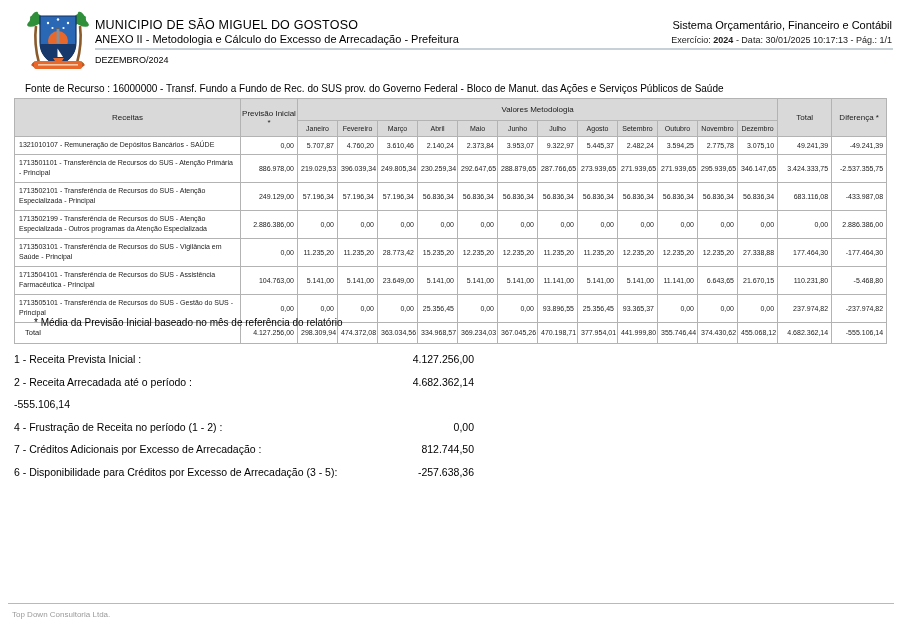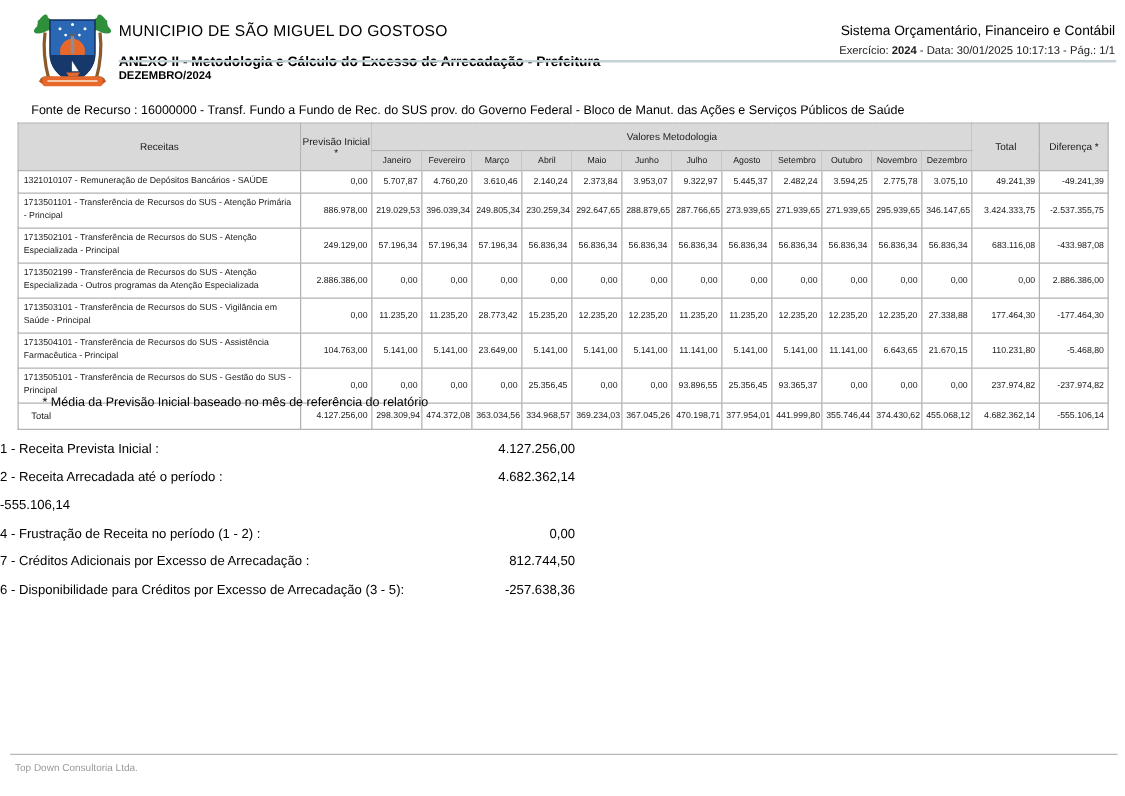--- a/index.html
+++ b/index.html
@@ -11,24 +11,24 @@
     color: #000;
     position: relative;
     overflow: hidden;
   }
   .page { position: relative; width: 900px; height: 637px; }
 
   
   .logo { position: absolute; left: 27px; top: 8px; }
   .hdr-titles { position: absolute; left: 95px; top: 18px; }
   .muni { font-size: 12.5px; letter-spacing: .2px; }
-  .anexo { font-size: 11px; font-weight: bold; margin-top: 12px; }
+  .anexo { font-size: 11px; font-weight: normal; margin-top: 1px; }
   .hdr-line { position: absolute; left: 95px; right: 7px; top: 48px;
               border-top: 2px solid #c7d2d8; }
-  .period { position: absolute; left: 95px; top: 55px; font-size: 9px; font-weight: bold; text-align: right; }
+  .period { position: absolute; left: 95px; top: 55px; font-size: 9px; font-weight: normal; text-align: right; }
   .hdr-right { position: absolute; right: 8px; top: 19px; text-align: right; }
   .sys { font-size: 11px; }
   .exerc { font-size: 9px; margin-top: 4px; color: #1a1a1a; }
   .exerc b { font-weight: bold; }
 
   .fonte { position: absolute; left: 25px; top: 83px; font-size: 10px; }
 
   
   .tablewrap { position: absolute; left: 14px; top: 98px; }
   table { border-collapse: collapse; table-layout: fixed; width: 872px; }
@@ -38,21 +38,21 @@
   .month-h { font-size: 7px; height: 16px; }
   td.cell-label { font-size: 7px; padding: 3px 4px; text-align: left; line-height: 1.5; color: #1a1a1a; }
   td.cell-num { font-size: 7px; text-align: right; padding: 2px 3px; white-space: nowrap; color: #1a1a1a; }
   tbody tr td { height: 16px; }
   tr.total-row td { height: 21px; }
   tr.total-row td.cell-label { padding-left: 10px; font-size: 7.5px; }
 
   
   .notes { position: absolute; left: 14px; top: 317px; font-size: 10px; }
   .note { margin-bottom: 10px; padding-left: 20px; }
-  .summary { position: absolute; left: 0; top: 353px; width: 460px; font-size: 10.5px; }
+  .summary { position: absolute; left: 14px; top: 353px; width: 460px; font-size: 10.5px; }
   .summary-row { display: flex; justify-content: space-between; margin-bottom: 10.5px; }
   .summary-value { text-align: right; white-space: nowrap; }
 
   
   .footer { position: absolute; left: 8px; width: 886px; top: 603px;
             border-top: 1px solid #b9b9b9; }
   .footer-text { margin: 6px 0 0 4px; font-size: 8px; color: #9a9a9a; }
 </style>
 </head>
 <body>

